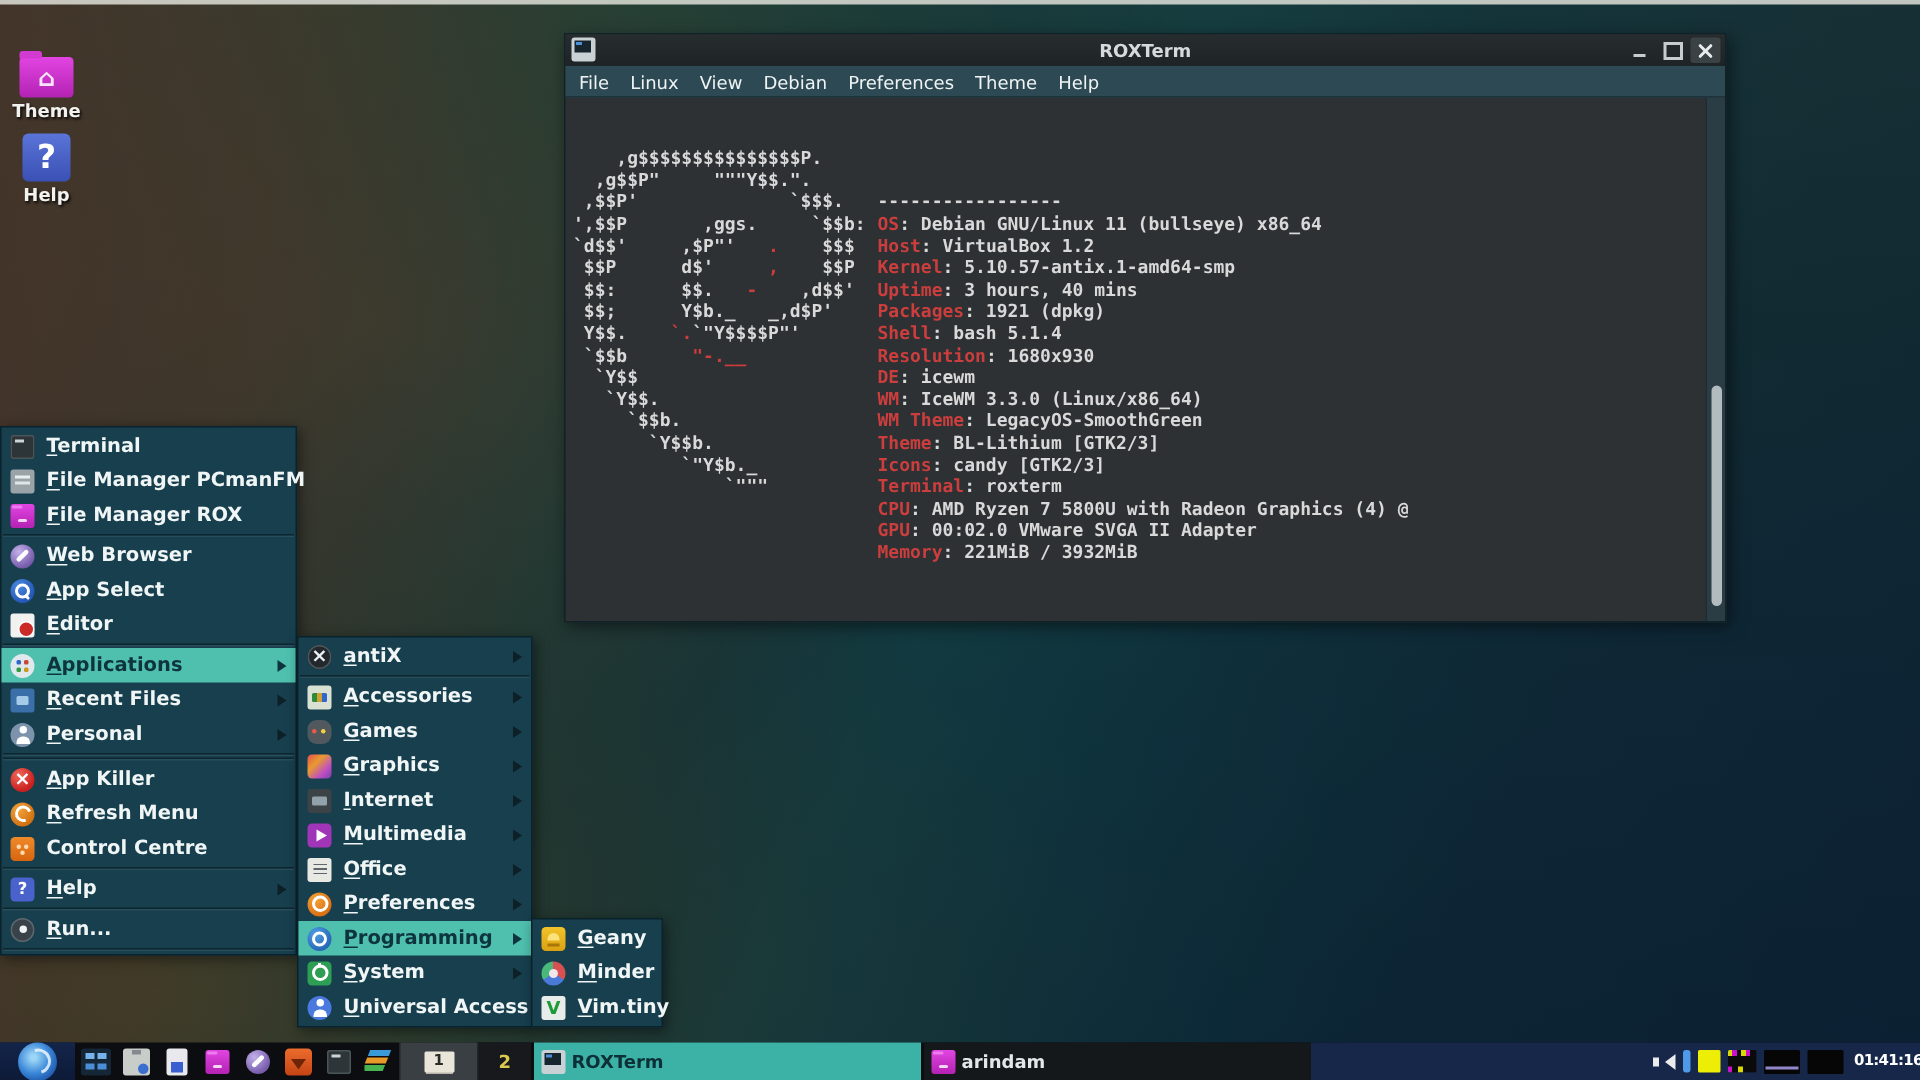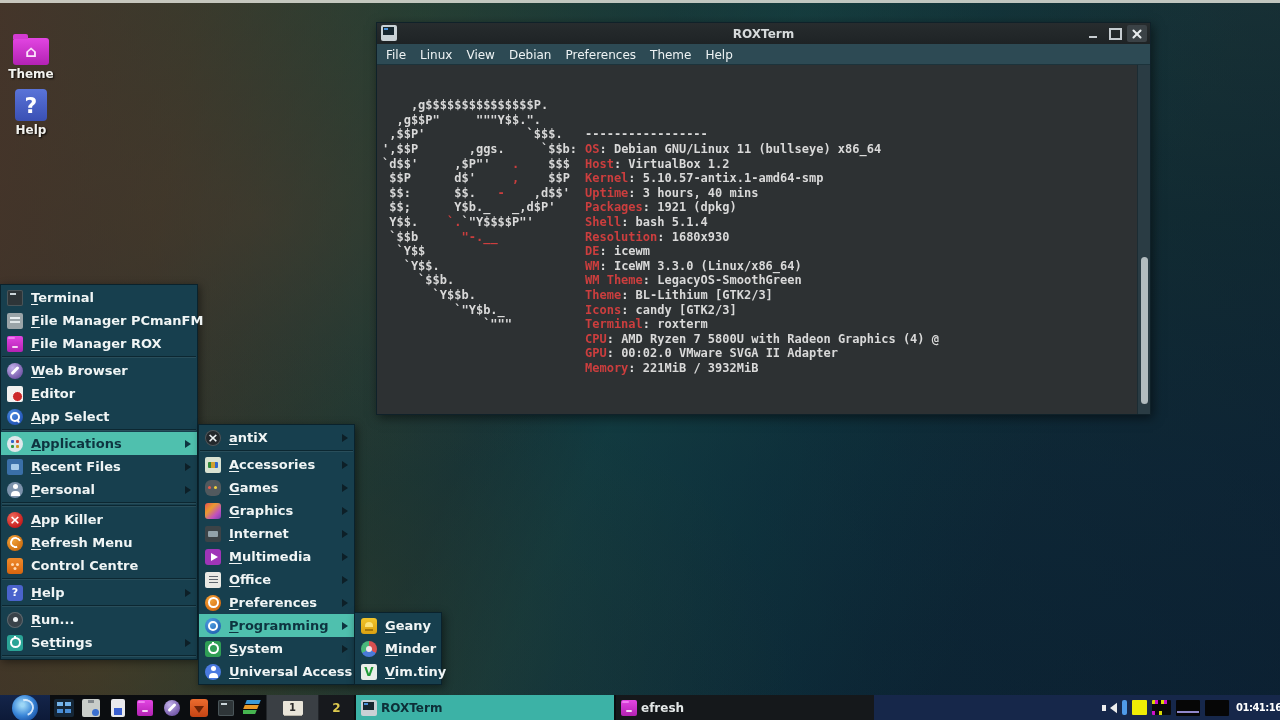--- a/index.html
+++ b/index.html
@@ -283,26 +283,26 @@
       <div class="menu-item">
         <span class="ic ic-folder-rox"></span>
         <span class="mi-label"><u>F</u>ile Manager ROX</span>
       </div>
       <div class="menu-sep"></div>
       <div class="menu-item">
         <span class="ic ic-web-browser"></span>
         <span class="mi-label"><u>W</u>eb Browser</span>
       </div>
       <div class="menu-item">
+        <span class="ic ic-app-select"></span>
+        <span class="mi-label"><u>A</u>pp Select</span>
+      </div>
+      <div class="menu-item">
         <span class="ic ic-editor"></span>
         <span class="mi-label"><u>E</u>ditor</span>
-      </div>
-      <div class="menu-item">
-        <span class="ic ic-app-select"></span>
-        <span class="mi-label"><u>A</u>pp Select</span>
       </div>
       <div class="menu-sep"></div>
       <div class="menu-item hl">
         <span class="ic ic-applications"></span>
         <span class="mi-label"><u>A</u>pplications</span>
         <span class="mi-arrow"></span>
       </div>
       <div class="menu-item">
         <span class="ic ic-recent-files"></span>
         <span class="mi-label"><u>R</u>ecent Files</span>
@@ -330,25 +330,20 @@
       <div class="menu-sep"></div>
       <div class="menu-item">
         <span class="ic ic-help"></span>
         <span class="mi-label"><u>H</u>elp</span>
         <span class="mi-arrow"></span>
       </div>
       <div class="menu-sep"></div>
       <div class="menu-item">
         <span class="ic ic-run"></span>
         <span class="mi-label"><u>R</u>un...</span>
-      </div>
-      <div class="menu-item">
-        <span class="ic ic-settings"></span>
-        <span class="mi-label">Se<u>t</u>tings</span>
-        <span class="mi-arrow"></span>
       </div>
       <div class="menu-sep"></div>
     </div>
   <div class="menu" id="app-menu">
       <div class="menu-item">
         <span class="ic ic-antix"></span>
         <span class="mi-label"><u>a</u>ntiX</span>
         <span class="mi-arrow"></span>
       </div>
       <div class="menu-sep"></div>
@@ -454,21 +449,21 @@
         </span>
         <span class="ws-btn ws-plain">2</span>
       </span>
     <span id="tb-tasks" style="display:flex;">
         <span class="task task-active">
           <span class="ic ic-roxterm"></span>
           <span>ROXTerm</span>
         </span>
         <span class="task task-normal">
           <span class="ic ic-folder-rox"></span>
-          <span>efresh</span>
+          <span>arindam</span>
         </span>
       </span>
     <div class="tb-right">
       <span class="ic ic-speaker"></span>
       <span class="ic ic-volume-level"></span>
       <span class="ic ic-cpu-meter"></span>
       <span class="ic ic-net-meter"></span>
       <span class="ic ic-monitor-graph lined"></span>
       <span class="ic ic-monitor-graph"></span>
       <span class="clock">01:41:16 PM</span>

